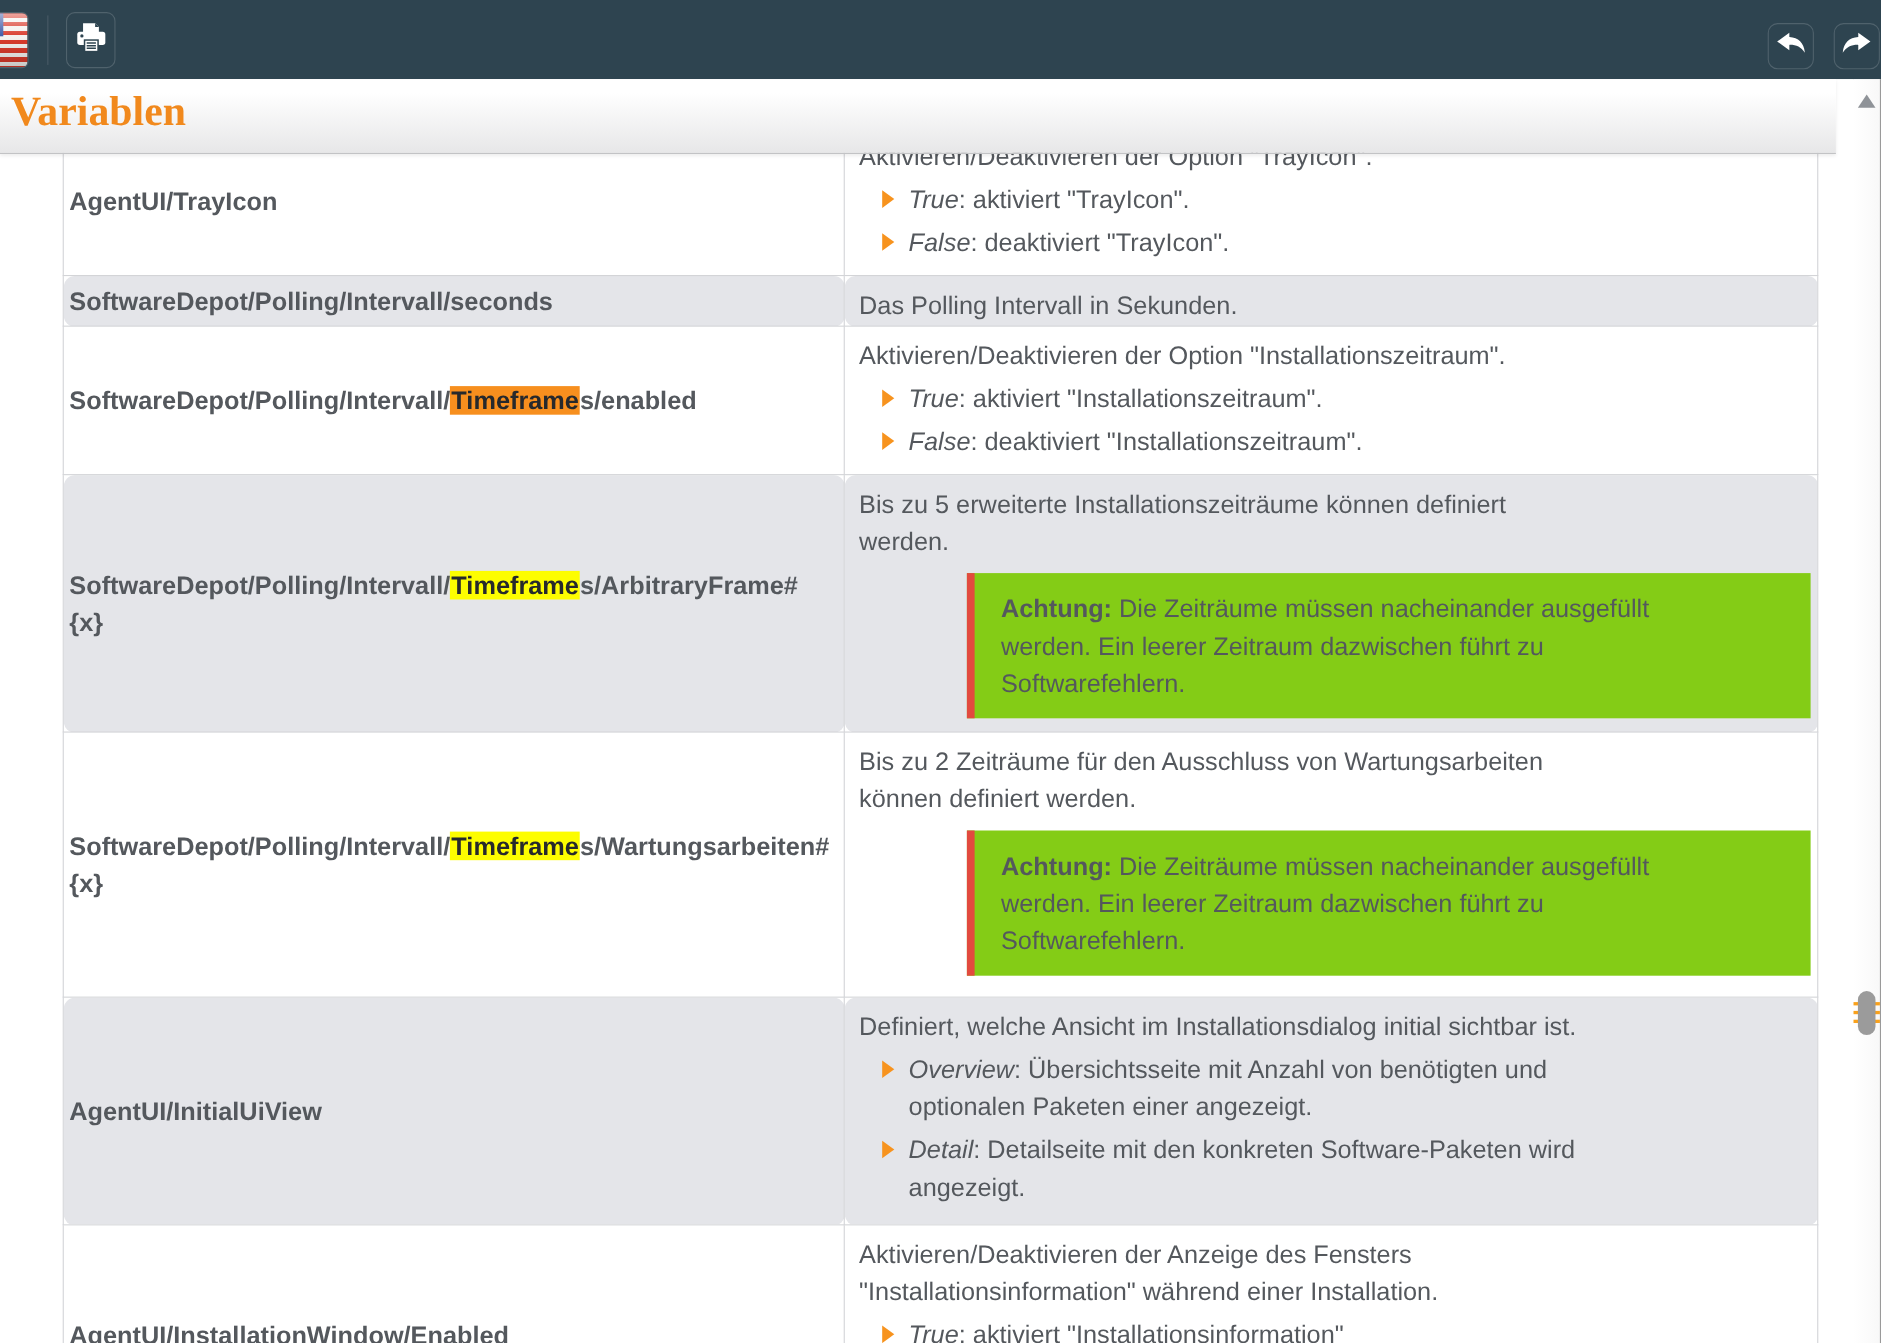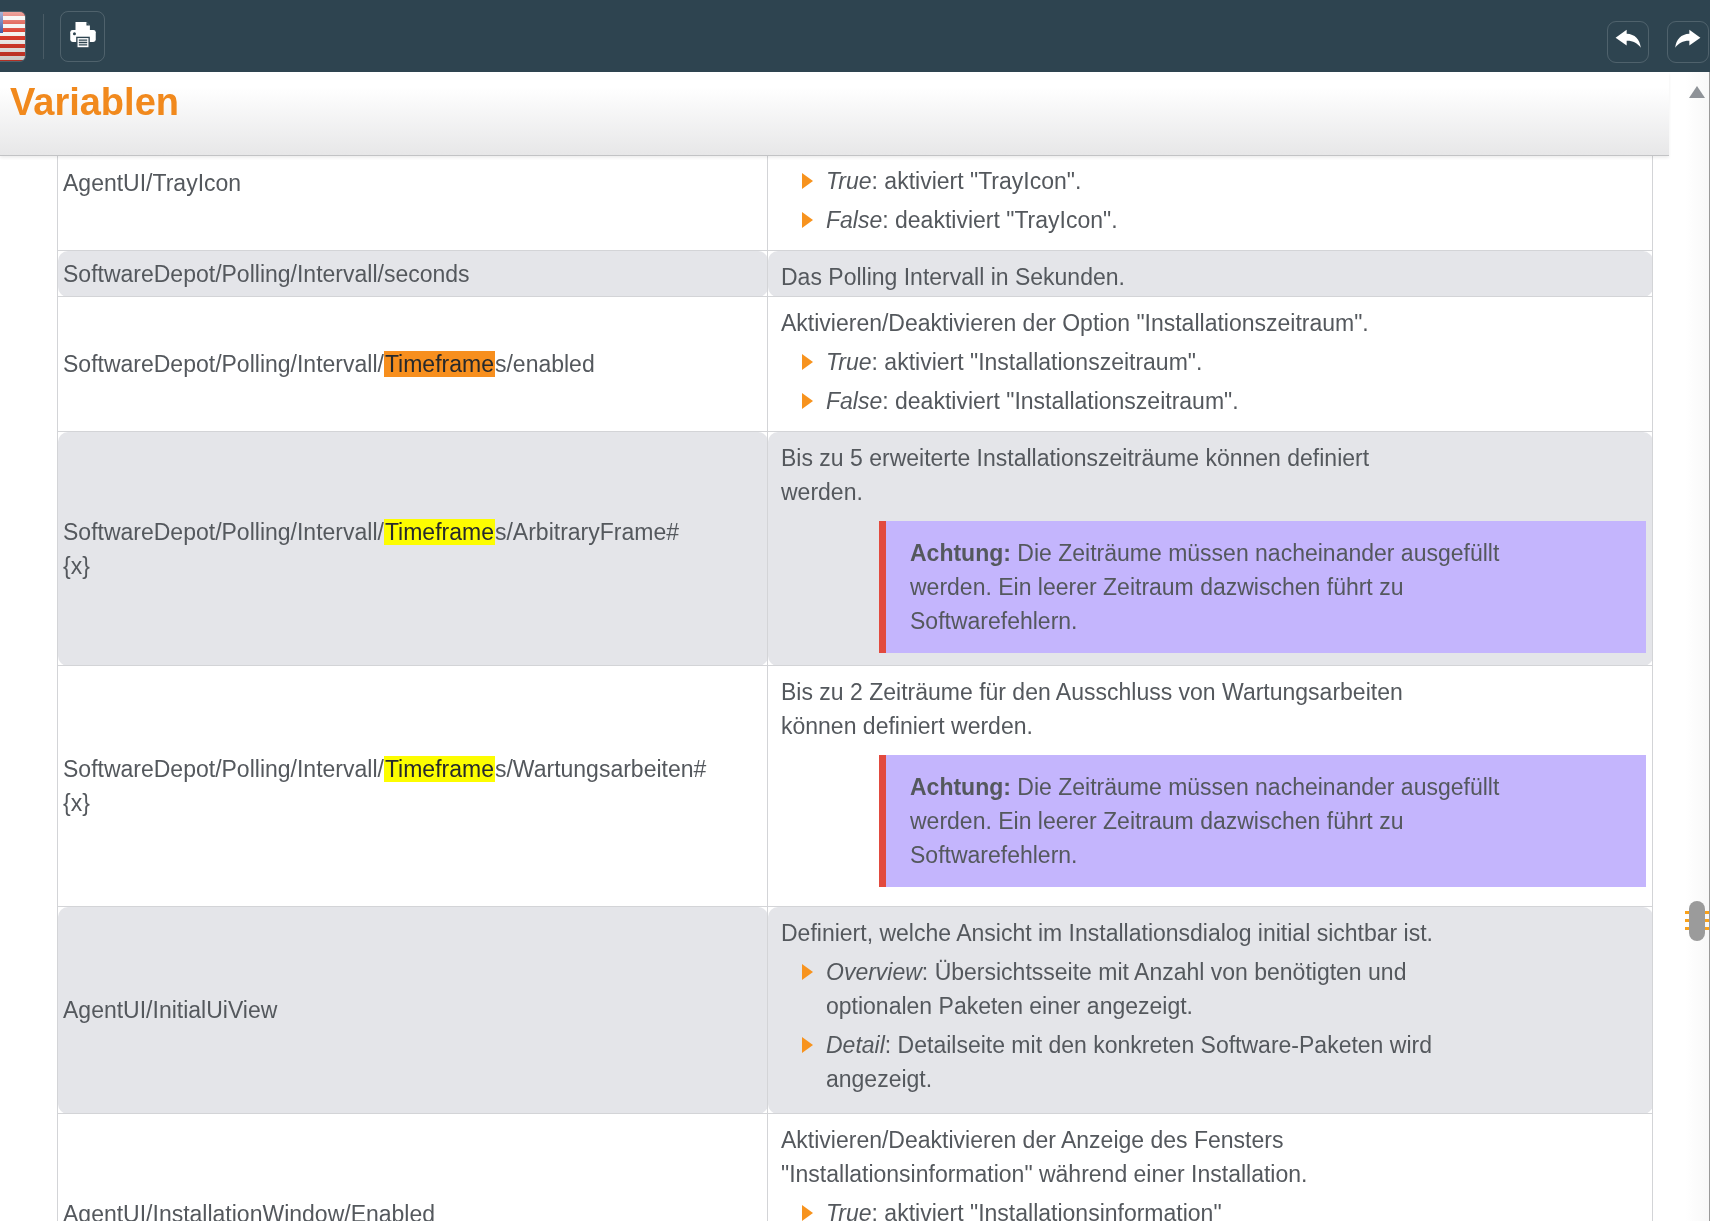--- a/index.html
+++ b/index.html
@@ -33,45 +33,45 @@
   .scrollbar { position:absolute; top:72px; right:0; width:25px; bottom:0;
     background:linear-gradient(90deg,#ffffff,#f8f8f8); border-right:1px solid #9a9a9a; }
   .scroll-up { width:0; height:0; border-left:8px solid transparent; border-right:8px solid transparent;
     border-bottom:12px solid #8f9398; margin:14px auto 0; cursor:pointer; }
   .scroll-mark { position:absolute; left:0; width:24px; height:3px; background:#f9a11b; }
   .scroll-thumb { position:absolute; left:4px; width:16px; height:40px; top:829px;
     background:#9b9b9b; border-radius:8px; cursor:grab; }
 
   
   .content { position:absolute; top:72px; left:0; right:25px; bottom:0; overflow:hidden; background:#fff; }
-  .page-header { position:absolute; top:0; left:0; right:16px; height:84px; z-index:5;
+  .page-header { position:absolute; top:0; left:0; right:16px; height:68px; z-index:5;
     background:linear-gradient(180deg,#ffffff 18%,#e7e7e8); border-bottom:1px solid #c2c3c5;
-    box-shadow:0 2px 3px rgba(0,0,0,0.07); }
+    box-shadow:0 2px 3px rgba(0,0,0,0.07);font-family:Liberation Serif, serif; }
   .page-header h1 { margin:0; padding:8px 0 0 10px; font-size:38px; line-height:44px;
     font-weight:bold; color:#f1891d; }
 
   
   .vars-table { position:absolute; top:43px; left:57px; width:1595px;
     border-collapse:collapse; table-layout:fixed; font-size:23px; line-height:34px; }
   .vars-table col.c1 { width:710px; }
   .vars-table col.c2 { width:885px; }
   .vars-table td { border:1px solid #d3d4d7; overflow:hidden; }
   tr.shaded td { background:#e4e5e9;border-radius:10px; }
   tr.r1 { height:135px; } tr.r2 { height:43px;  } tr.r3 { height:135px; }
   tr.r4 { height:234px; } tr.r5 { height:241px; } tr.r6 { height:207px; }
   tr.r7 { height:200px; }
-  .var-cell  { vertical-align:middle; padding:4px 8px 4px 5px; word-break:break-word; }
+  .var-cell  { vertical-align:middle; padding:4px 8px 4px 5px; word-break:break-word;font-weight:bold; }
   .desc-cell { vertical-align:top;    padding:9px 6px 2px 13px; }
   .intro { margin:0; white-space:pre-line; }
   .bullet { display:flex; margin:5px 0 5px 21px; }
   .tri { flex:none; width:0; height:0; border-left:11px solid #f7931e;
     border-top:8px solid transparent; border-bottom:8px solid transparent; margin:9px 13px 0 0; }
   .bullet-text { white-space:pre-line; }
   .kw { font-style:italic; }
-  .warning { background:#c4b5fd; border-left:7px solid #e24a3e; margin:12px 0 0 98px;
+  .warning { background:#84cc16; border-left:7px solid #e24a3e; margin:12px 0 0 98px;
     padding:15px 20px 15px 24px; white-space:pre-line; }
   .warning strong { font-weight:bold; }
   mark.hl-current { background:#f78f1e; color:#26292c; padding:0 1px; }
   mark.hl-match   { background:#fdfd00; color:#26292c; padding:0 1px; }
 </style>
 </head>
 <body>
 
 <div class="toolbar">
   <div class="tool-btn flag-btn">

